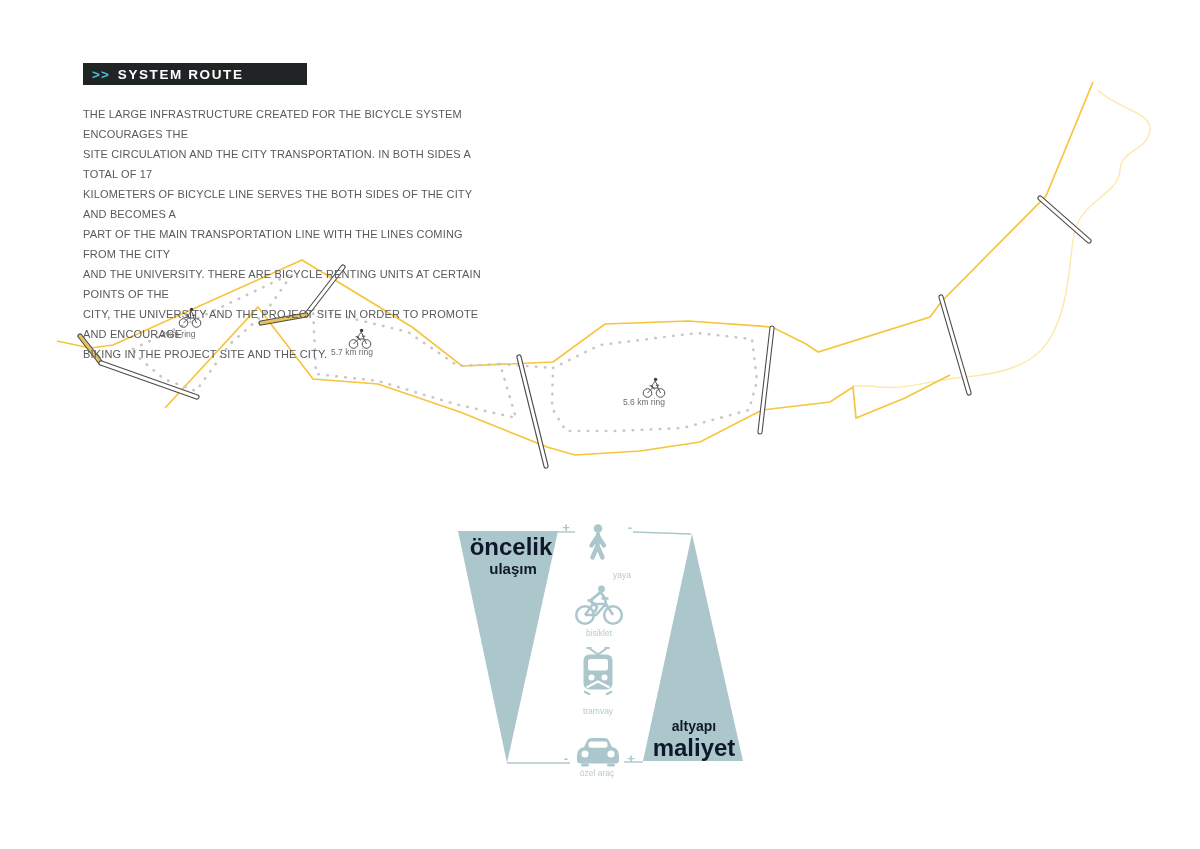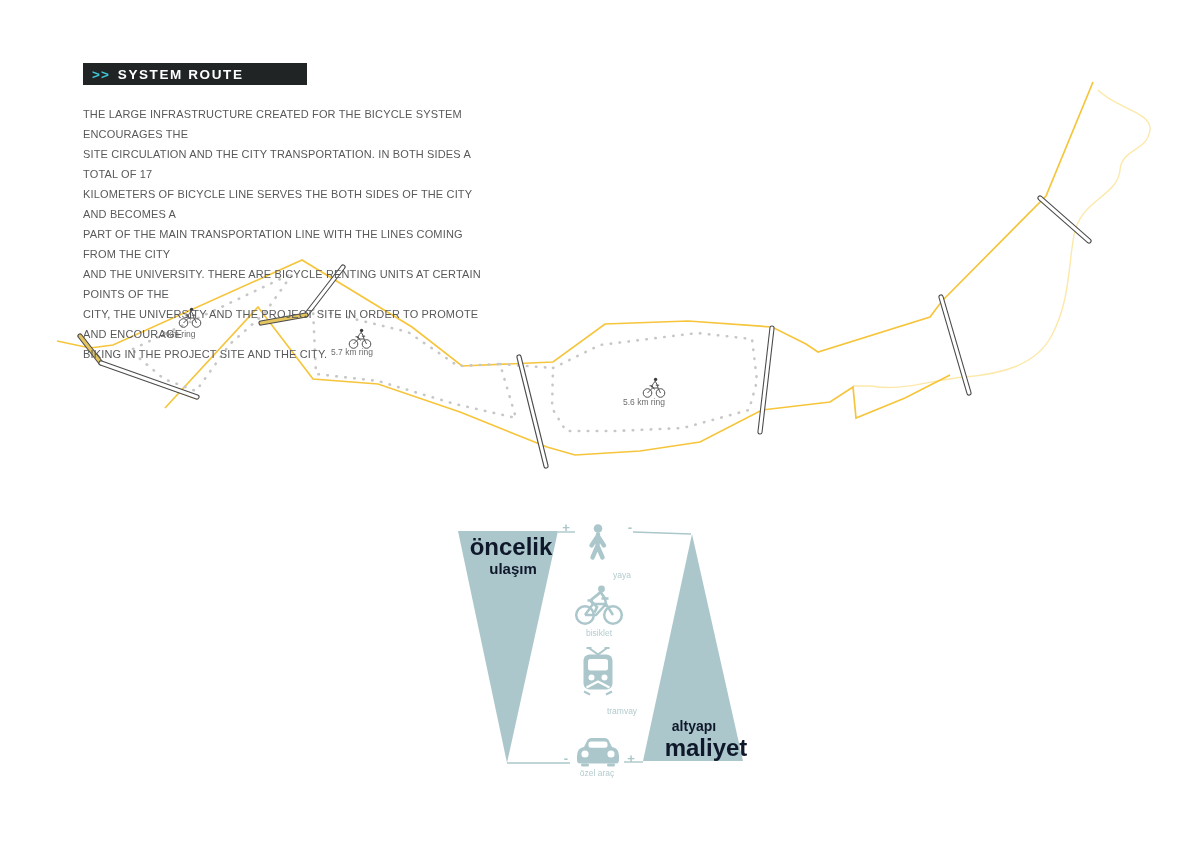--- a/index.html
+++ b/index.html
@@ -154,25 +154,25 @@
 CITY, THE UNIVERSITY AND THE PROJECT SITE IN ORDER TO PROMOTE AND ENCOURAGE
 BIKING IN THE PROJECT SITE AND THE CITY.</div>
 
   <div class="ring-label" style="left:178px;top:329px;">2 km ring</div>
   <div class="ring-label" style="left:352px;top:347px;">5.7 km ring</div>
   <div class="ring-label" style="left:644px;top:397px;">5.6 km ring</div>
 
   <div class="f-big" style="left:511px;top:533px;font-size:24px;">öncelik</div>
   <div class="f-big" style="left:513px;top:560px;font-size:15px;">ulaşım</div>
   <div class="f-big" style="left:694px;top:718px;font-size:14px;">altyapı</div>
-  <div class="f-big" style="left:694px;top:734px;font-size:24px;margin-left:12px;">maliyet</div>
+  <div class="f-big" style="left:694px;top:734px;font-size:24px;">maliyet</div>
 
   <div class="f-sign" style="left:566px;top:527px;">+</div>
   <div class="f-sign" style="left:630px;top:527px;">-</div>
   <div class="f-sign" style="left:566px;top:758px;">-</div>
   <div class="f-sign" style="left:631px;top:758px;">+</div>
 
   <div class="f-mode" style="left:622px;top:558px;margin-top:12px;">yaya</div>
   <div class="f-mode" style="left:599px;top:628px;">bisiklet</div>
-  <div class="f-mode" style="left:598px;top:706px;margin-left:24px;">tramvay</div>
+  <div class="f-mode" style="left:598px;top:706px;">tramvay</div>
   <div class="f-mode" style="left:597px;top:768px;text-align:center;">özel araç</div>
 
 </div>
 
 </body></html>

